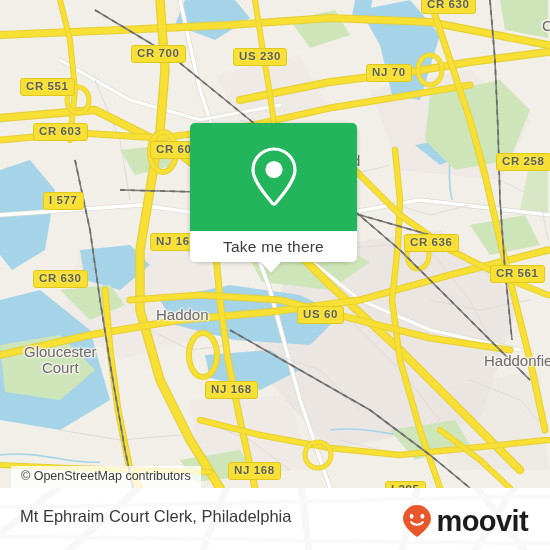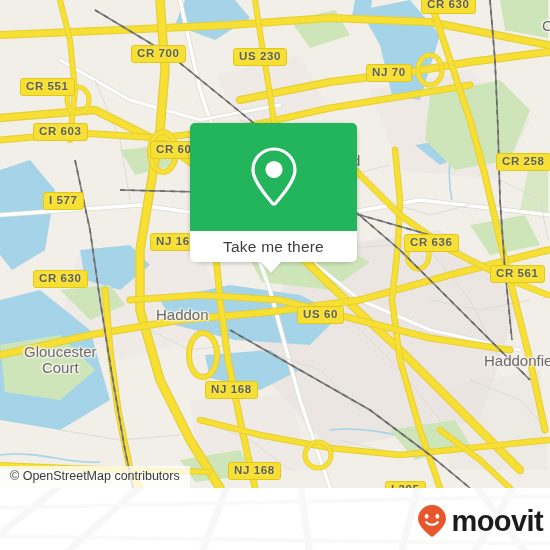--- a/index.html
+++ b/index.html
@@ -53,21 +53,21 @@
     text-shadow:
       1.4px 0 1.6px #f6f3ee, -1.4px 0 1.6px #f6f3ee,
       0 1.4px 1.6px #f6f3ee, 0 -1.4px 1.6px #f6f3ee,
       1px 1px 1.6px #f6f3ee, -1px -1px 1.6px #f6f3ee;
   }
   .place.two-line { text-align: center; line-height: 16px; }
 
   
   #attribution {
     position: absolute;
-    left: 0;
+    left: 11px;
     bottom: 0;
     background: rgba(255,255,255,0.78);
     color: #3a3a3a;
     font-size: 12.5px;
     padding: 3px 10px 4px 10px;
     line-height: 15px;
     white-space: nowrap;
   }
 
   
@@ -128,21 +128,21 @@
   #footer-title {
     position: absolute;
     left: 20px;
     top: 19px;
     color: #3a3a3a;
     font-size: 16.5px;
     white-space: nowrap;
   }
   #brand {
     position: absolute;
-    right: 7px;
+    right: 22px;
     top: 16px;
     display: flex;
     align-items: center;
     gap: 4px;
   }
   #brand-word {
     color: #1c1c1c;
     font-size: 29px;
     font-weight: bold;
     letter-spacing: -0.6px;
@@ -367,20 +367,21 @@
         <path d="M300,-10 L310,70"></path>
         <path d="M420,-10 L400,70"></path>
         <path d="M470,-10 L530,70"></path>
         <path d="M520,-10 L470,70"></path>
       </g>
       <g stroke="#f4f4f4" fill="none" stroke-width="4">
         <path d="M-10,20 L560,8"></path>
         <path d="M-10,48 L560,56"></path>
       </g>
     </svg>
+    <div id="footer-title">Mt Ephraim Court Clerk, Philadelphia</div>
     <div id="brand">
       <svg width="32" height="34" viewBox="0 0 32 34">
         <path d="M16 1 C8.3 1 2 7.2 2 14.8 C2 22.8 12.6 30.5 15.2 32.5 C15.7 32.9 16.3 32.9 16.8 32.5 C19.4 30.5 30 22.8 30 14.8 C30 7.2 23.7 1 16 1 Z" fill="#e8562b"></path>
         <ellipse cx="10.6" cy="12.2" rx="1.9" ry="2.5" fill="#ffffff"></ellipse>
         <ellipse cx="21.4" cy="12.2" rx="1.9" ry="2.5" fill="#ffffff"></ellipse>
         <path d="M10.2 18.2 C12.6 21.6 19.4 21.6 21.8 18.2" stroke="#ffffff" stroke-width="2.1" fill="none" stroke-linecap="round"></path>
       </svg>
       <span id="brand-word">moovit</span>
     </div>
   </div>

